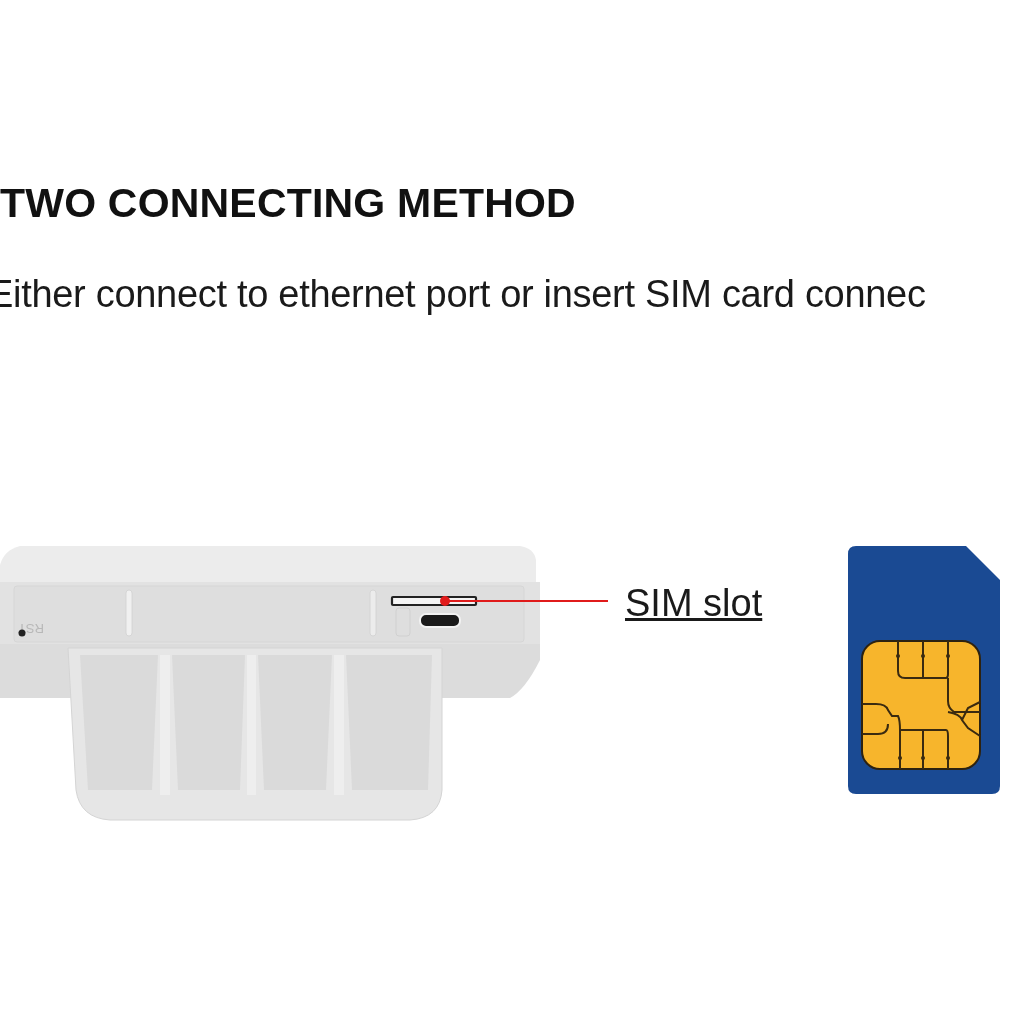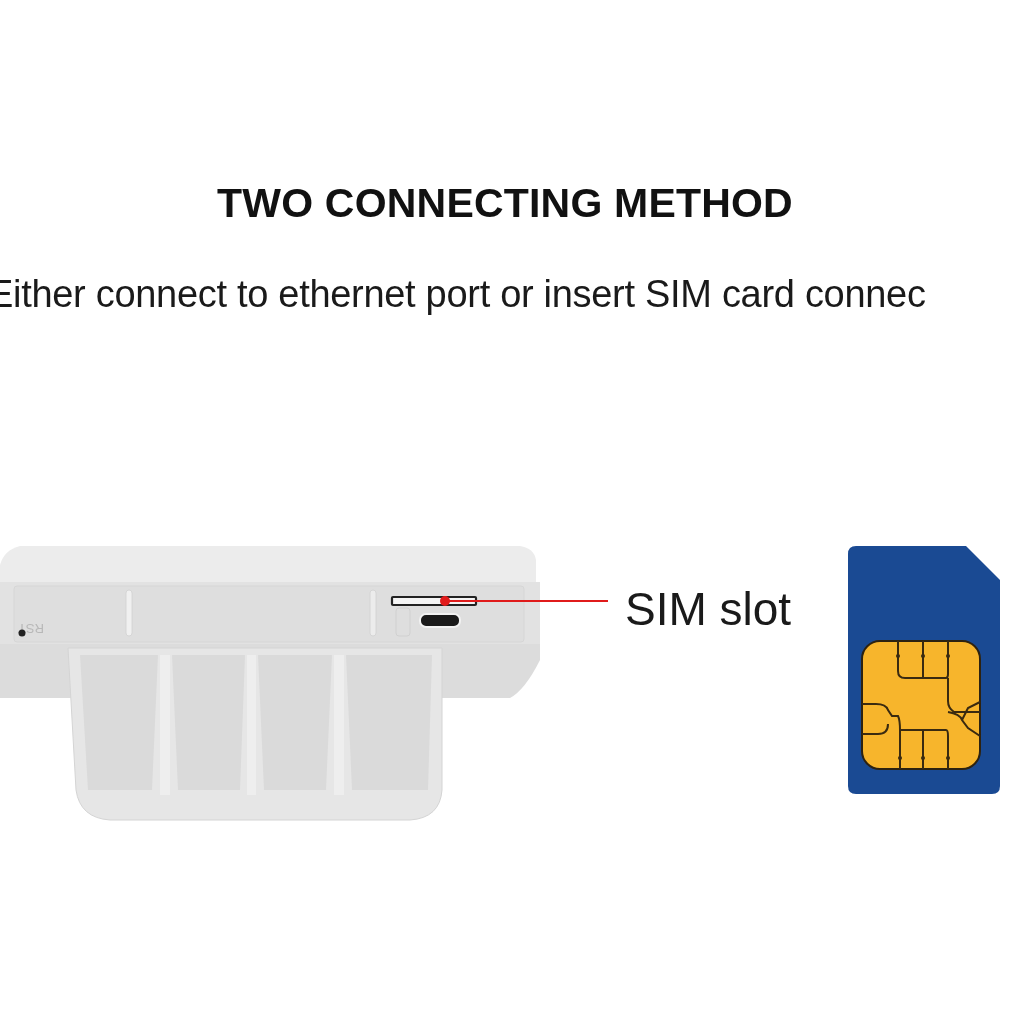--- a/index.html
+++ b/index.html
@@ -12,21 +12,20 @@
       height: 1010px;
       position: relative;
       overflow: hidden;
       font-family: "Liberation Sans", sans-serif;
     }
     .title {
       position: absolute;
       left: 0;
       top: 180px;
       width: 1010px;
-      text-align: center;
       font-family: "Liberation Sans", sans-serif;
       font-weight: bold;
       font-size: 41px;
       letter-spacing: 0.2px;
       color: #111111;
       white-space: nowrap;
     }
     .subtitle {
       position: absolute;
       left: -12px;
@@ -42,23 +41,24 @@
       left: 0;
       top: 540px;
       width: 545px;
       height: 290px;
     }
     .sim-label {
       position: absolute;
       left: 625px;
       top: 582px;
       font-family: "Liberation Sans", sans-serif;
-      font-size: 46px;
+      font-size: 38px;
       color: #1a1a1a;
       white-space: nowrap;
+      text-decoration: underline;
     }
     .sim-card {
       position: absolute;
       left: 848px;
       top: 546px;
       width: 156px;
       height: 250px;
     }
   </style>
 </head>

